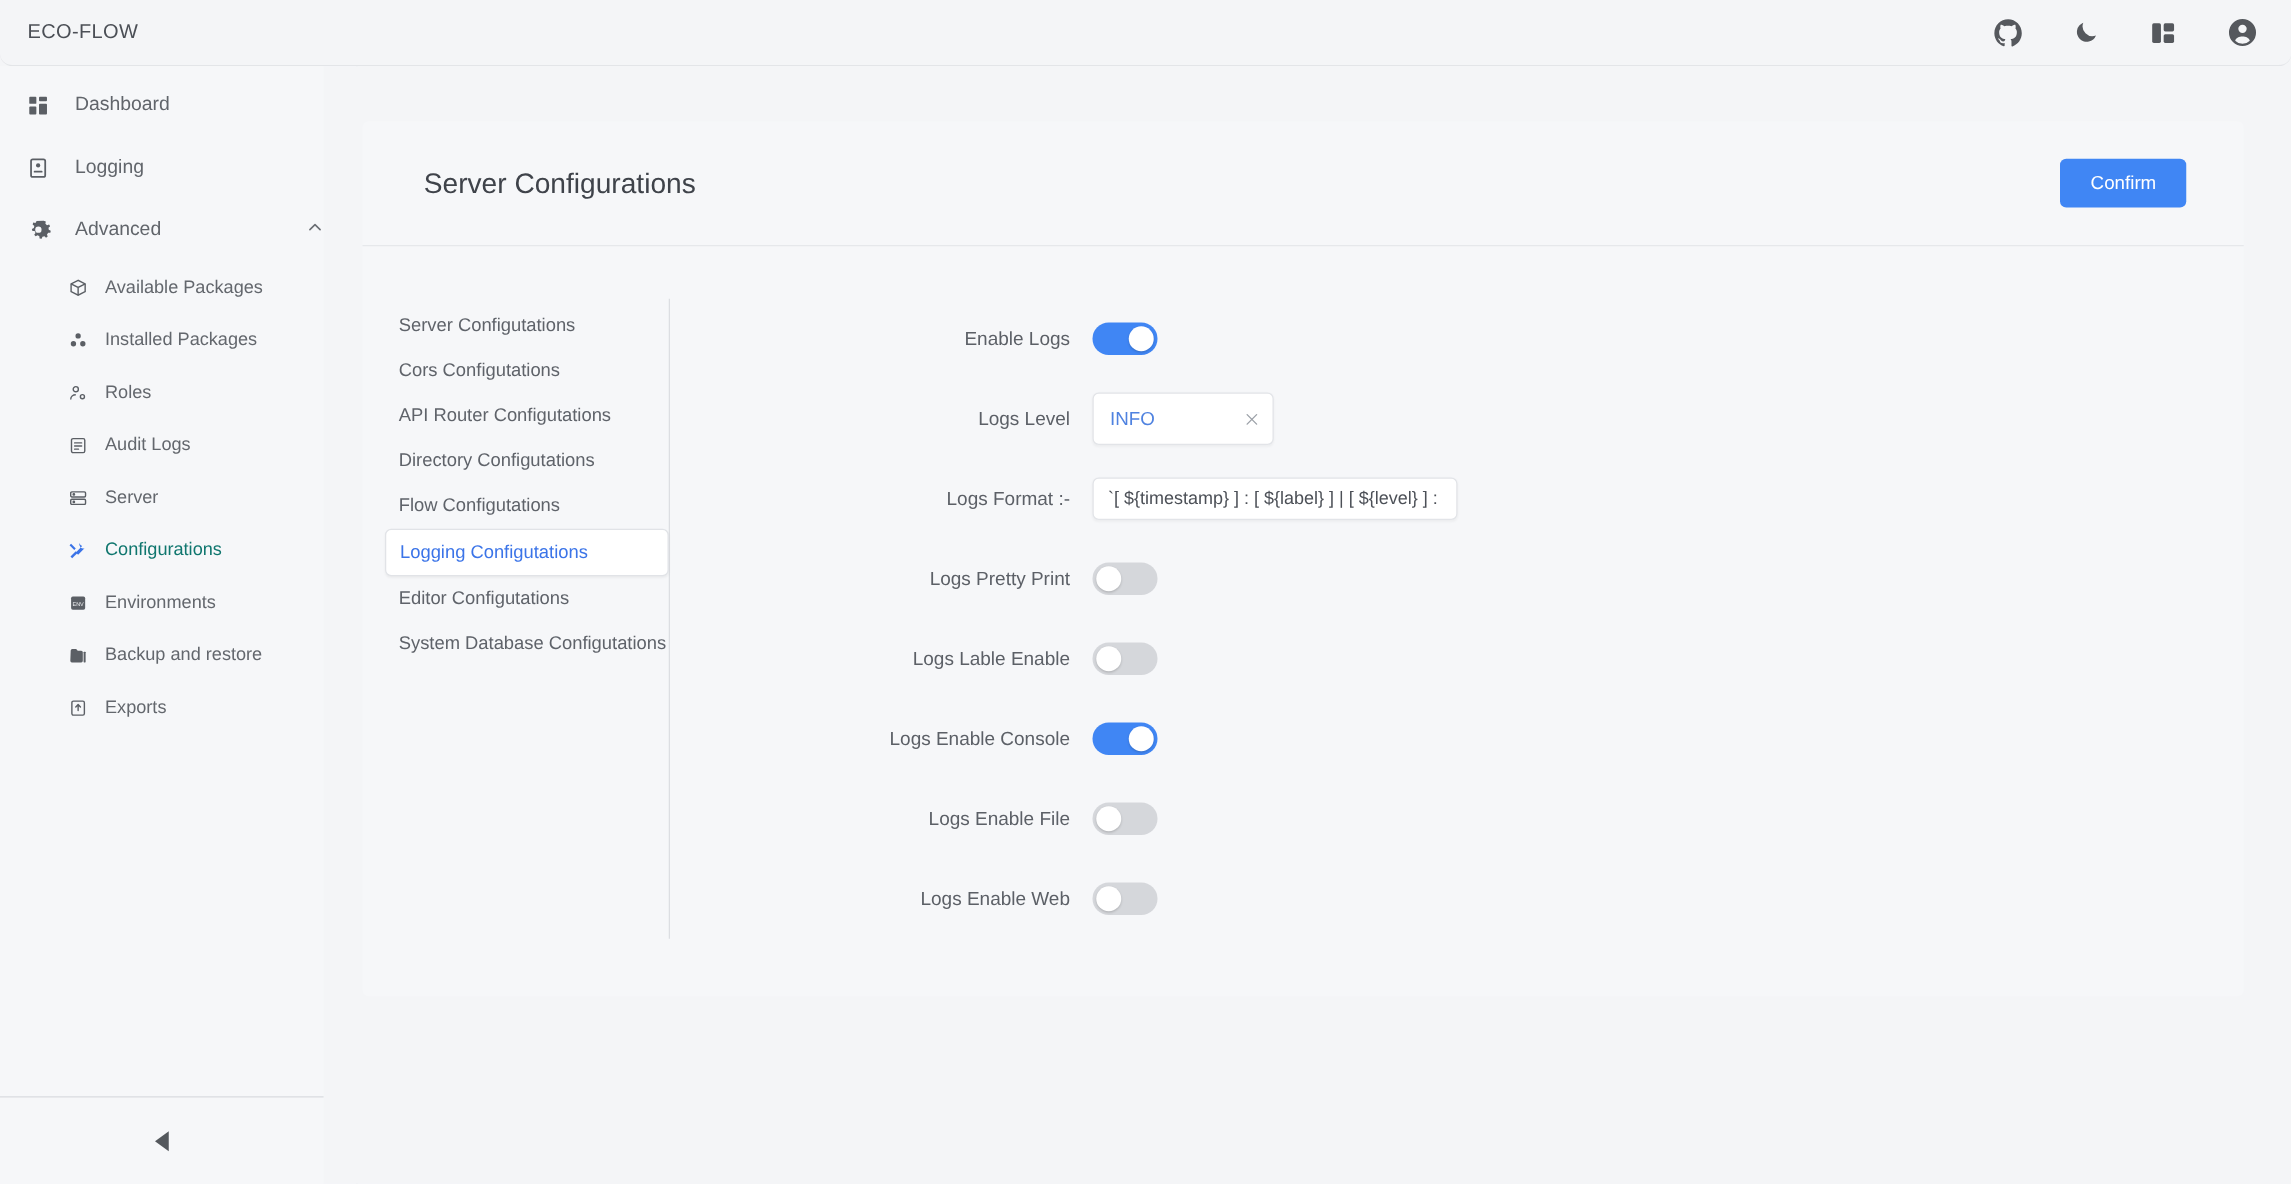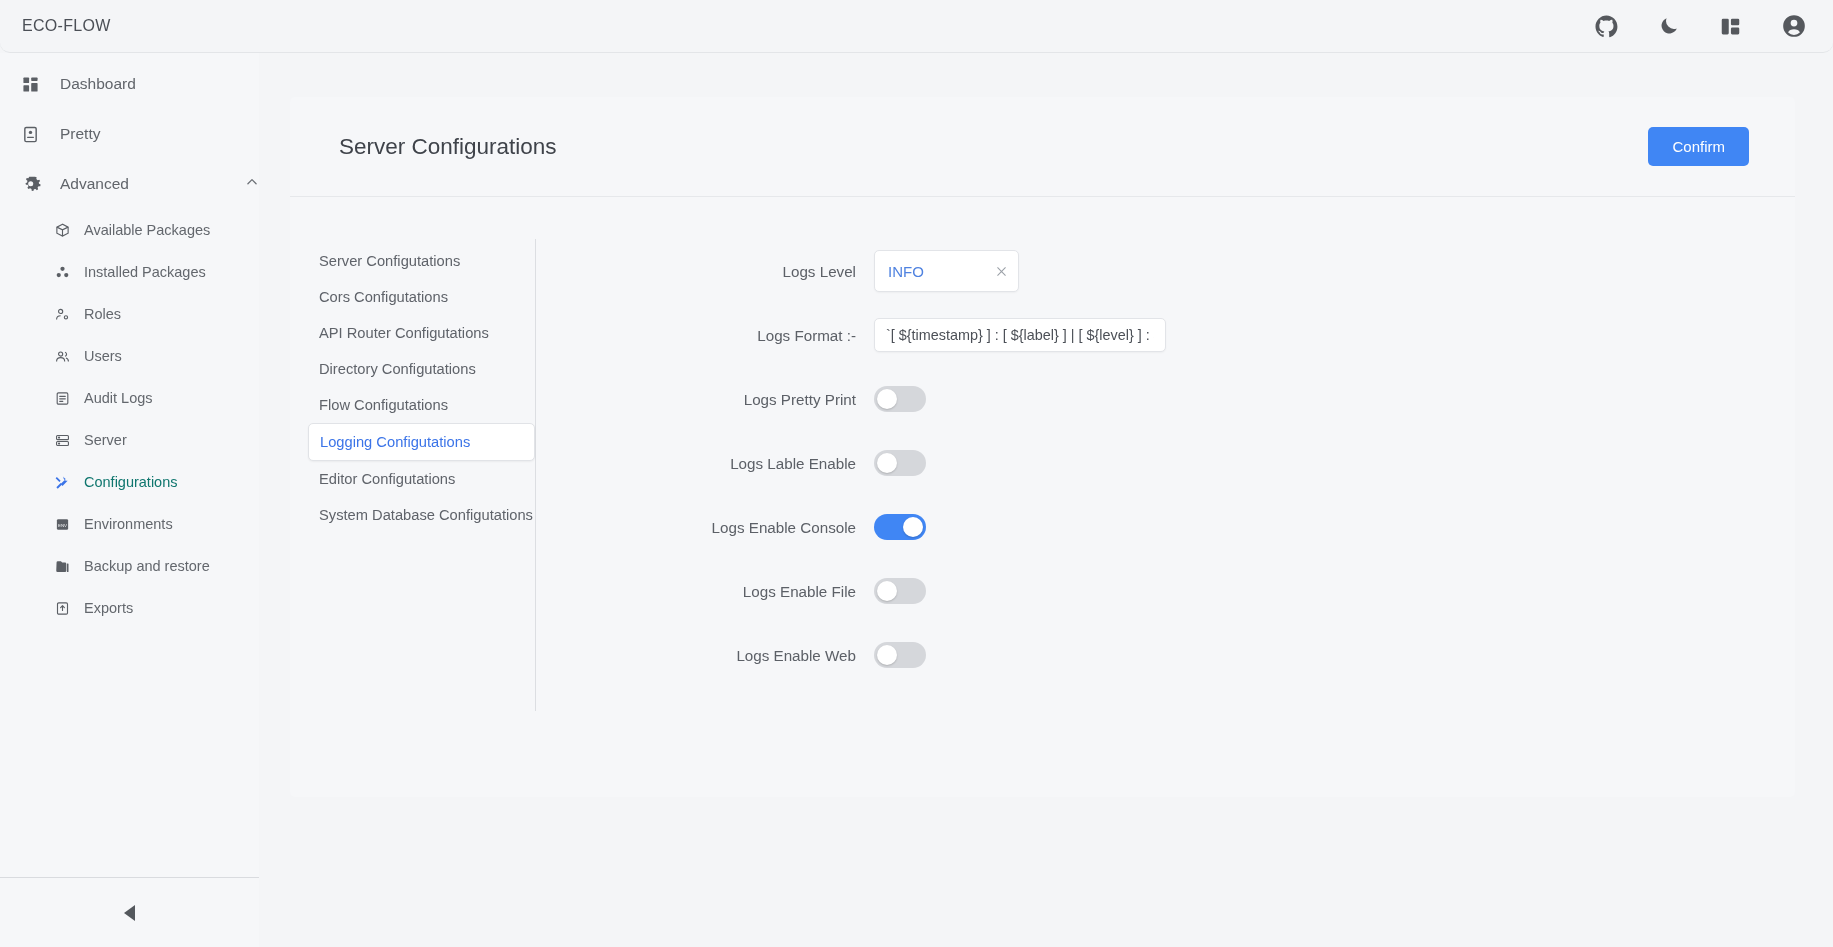--- a/index.html
+++ b/index.html
@@ -219,21 +219,21 @@
     </div>
 
     <div class="nav-item">
       <span class="nic">
         <svg width="17" height="17" viewBox="0 0 24 24" fill="none" stroke="currentColor" stroke-width="2">
             <rect x="4" y="2" width="16" height="20" rx="2"></rect>
             <circle cx="12" cy="9" r="2.4" fill="currentColor" stroke="none"></circle>
             <path d="M8 16h8" stroke-linecap="round"></path>
           </svg>
       </span>
-      <span class="nlabel">Pretty</span>
+      <span class="nlabel">Logging</span>
     </div>
 
     <div class="nav-item">
       <span class="nic">
         <svg width="19" height="19" viewBox="0 0 24 24" fill="currentColor">
             <path d="M9.2 2.3 8 4.2l-2.2-.3-.6 2 1.7 1.4-.5 2.1-2 .9.6 2 2.2.1.9 1.9-1.3 1.8 1.4 1.5 2-1 1.8 1.2.2 2.2 2.1.2.8-2.1 2.1-.5 1.5 1.6 1.7-1.2-.7-2.1 1.2-1.8 2.2.1.4-2.1-2-.9-.3-2.1 1.7-1.4-1.1-1.8-2.1.6-1.6-1.5.4-2.2-2.1-.7z"></path>
             <circle cx="11" cy="11" r="3.2" fill="#f6f7f9"></circle>
           </svg>
       </span>
       <span class="nlabel">Advanced</span>
@@ -269,30 +269,20 @@
       <span class="sic">
         <svg width="15" height="15" viewBox="0 0 24 24" fill="none" stroke="currentColor" stroke-width="1.8">
             <circle cx="9" cy="7" r="3.3"></circle>
             <path d="M2.5 20c0-3.6 2.9-6 6.5-6"></path>
             <circle cx="17.5" cy="16.5" r="2.6"></circle>
           </svg>
       </span>
       <span class="slabel">Roles</span>
     </div>
 
-    <div class="sub-item">
-      <span class="sic">
-        <svg width="15" height="15" viewBox="0 0 24 24" fill="none" stroke="currentColor" stroke-width="1.8">
-            <circle cx="9" cy="8" r="3.3"></circle>
-            <path d="M2.5 20c0-3.6 2.9-6.2 6.5-6.2s6.5 2.6 6.5 6.2"></path>
-            <path d="M16 5.3a3.3 3.3 0 0 1 0 6.4M17.5 14.4c2.4.6 4 2.6 4 5.6"></path>
-          </svg>
-      </span>
-      <span class="slabel">Users</span>
-    </div>
 
     <div class="sub-item">
       <span class="sic">
         <svg width="15" height="15" viewBox="0 0 24 24" fill="none" stroke="currentColor" stroke-width="1.8">
             <rect x="3.5" y="3" width="17" height="18" rx="2"></rect>
             <path d="M7.5 8.5h9M7.5 12.5h9M7.5 16.5h5" stroke-linecap="round"></path>
           </svg>
       </span>
       <span class="slabel">Audit Logs</span>
     </div>
@@ -395,20 +385,28 @@
               <span>Editor Configutations</span>
             </div>
           <div class="tab">
               <span>System Database Configutations</span>
             </div>
         </div>
       </div>
 
       <div class="form">
 
+        <div class="frow">
+          <div class="flabel">Enable Logs</div>
+          <div class="fctl">
+            <div class="toggle on">
+                <span class="knob"></span>
+              </div>
+          </div>
+        </div>
 
         <div class="frow">
           <div class="flabel">Logs Level</div>
           <div class="fctl">
             <div class="select-box">
               <span class="select-val">INFO</span>
               <span class="clear-x">
                 <svg width="13" height="13" viewBox="0 0 24 24" fill="none" stroke="currentColor" stroke-width="2" stroke-linecap="round">
                     <path d="M5 5l14 14M19 5 5 19"></path>
                   </svg>

